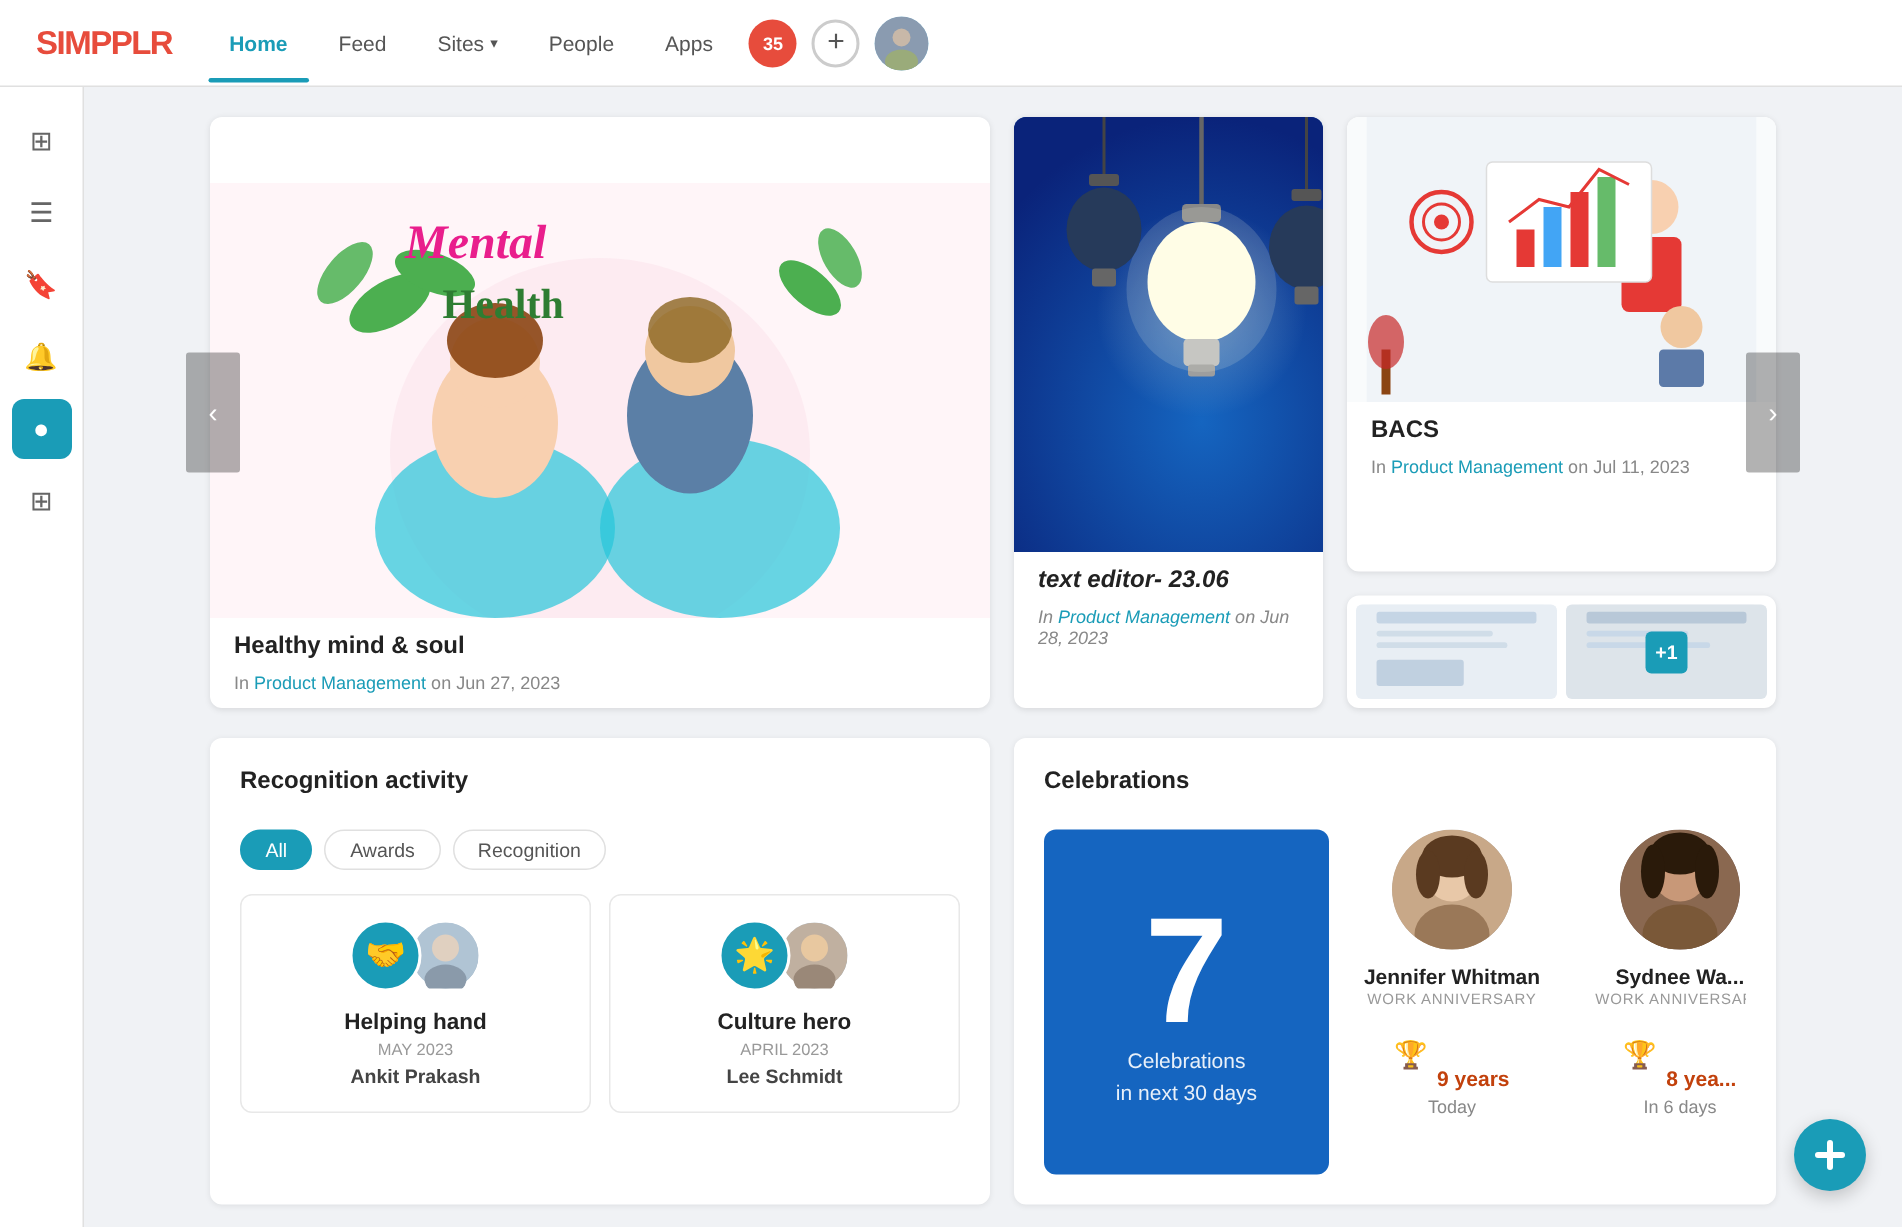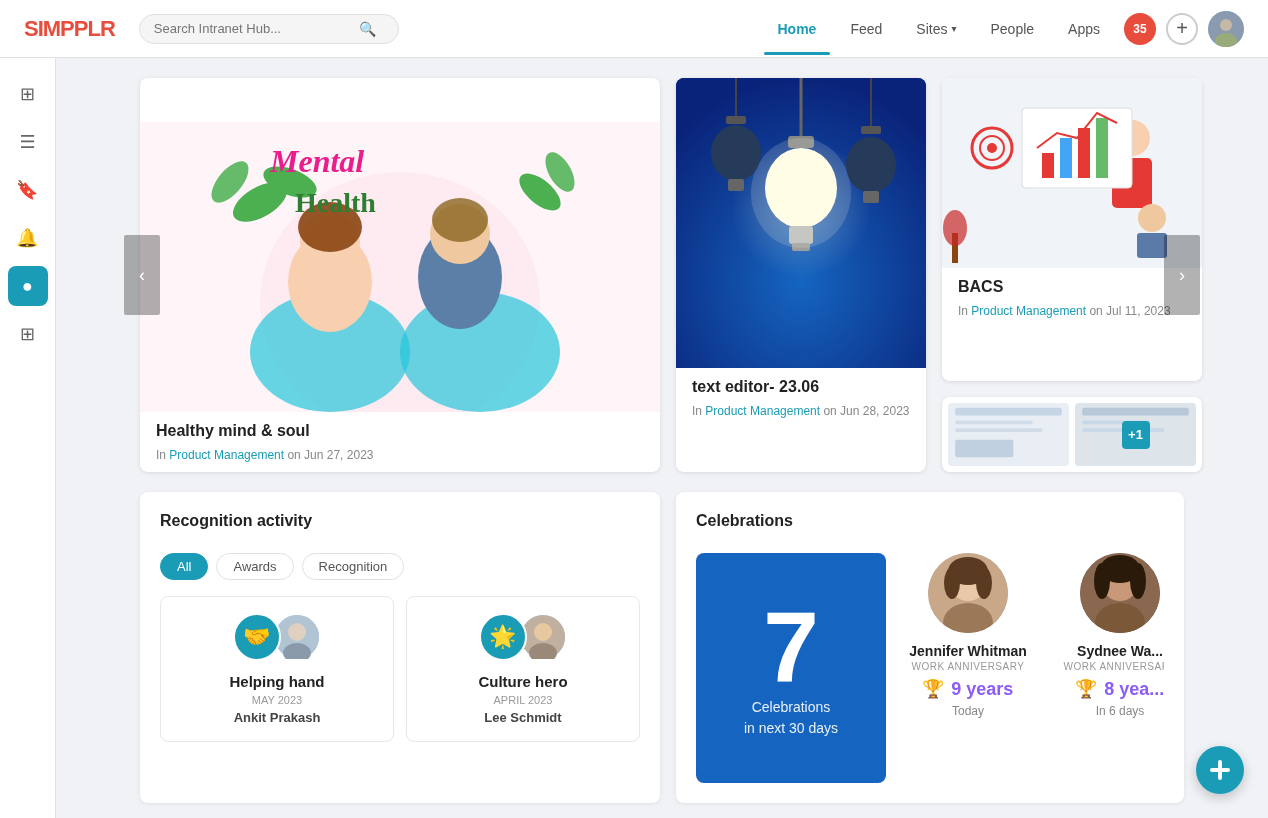--- a/index.html
+++ b/index.html
@@ -69,23 +69,24 @@
     }
     .carousel-nav.left { left: -16px; }
     .carousel-nav.right { right: -16px; }
 
     .card-large {
       width: 520px; flex-shrink: 0;
       background: #fff; border-radius: 8px; overflow: hidden;
       box-shadow: 0 1px 4px rgba(0,0,0,0.1);
     }
     .card-medium {
-      width: 250px; flex-shrink: 0;
+      width: 206px; flex-shrink: 0;
       background: #fff; border-radius: 8px; overflow: hidden;
       box-shadow: 0 1px 4px rgba(0,0,0,0.1);
+      font-style: italic;
     }
     .card-stack { display: flex; flex-direction: column; gap: 16px; flex: 1; }
     .card-stack-top {
       background: #fff; border-radius: 8px; overflow: hidden;
       box-shadow: 0 1px 4px rgba(0,0,0,0.1); flex: 1;
     }
     .card-stack-bottom {
       background: #fff; border-radius: 8px; overflow: hidden;
       box-shadow: 0 1px 4px rgba(0,0,0,0.1);
       display: flex; gap: 2px; padding: 4px;
@@ -180,21 +181,21 @@
       margin: 0 auto 10px; overflow: hidden;
       display: flex; align-items: center; justify-content: center;
       font-size: 32px;
     }
     .celeb-avatar-jennifer { background: linear-gradient(135deg, #c8b8a8, #a89888); }
     .celeb-avatar-sydnee { background: linear-gradient(135deg, #8a7060, #6a5048); }
     .celeb-name { font-size: 14px; font-weight: 600; color: #222; margin-bottom: 2px; }
     .celeb-label { font-size: 10px; color: #999; text-transform: uppercase; letter-spacing: 0.5px; margin-bottom: 6px; }
     .celeb-years-row { display: flex; align-items: center; justify-content: center; gap: 6px; margin-bottom: 4px; }
     .trophy-icon { color: #c8a000; font-size: 18px; }
-    .celeb-years { font-size: 18px; font-weight: 600; color: #8b5cf6; }
+    .celeb-years { font-size: 14px; font-weight: 600; color: #c2410c; margin-top: 33px; }
     .celeb-date { font-size: 12px; color: #888; }
 
     
     .left-sidebar {
       position: fixed; left: 0; top: 58px; width: 56px;
       background: #fff; height: calc(100vh - 58px);
       border-right: 1px solid #e0e0e0; display: flex; flex-direction: column;
       align-items: center; padding: 16px 0; gap: 8px; z-index: 50;
     }
     .sidebar-icon {
@@ -223,24 +224,20 @@
   <div class="sidebar-icon">☰</div>
   <div class="sidebar-icon">🔖</div>
   <div class="sidebar-icon">🔔</div>
   <div class="sidebar-icon blue-active">●</div>
   <div class="sidebar-icon">⊞</div>
 </div>
 
 <nav class="navbar" style="">
   <div class="logo">
     <span>SIMPPLR</span>
-  </div>
-  <div class="search-bar">
-    <input type="text" placeholder="Search Intranet Hub..." style="">
-    <span class="search-icon">🔍</span>
   </div>
   <div class="nav-links">
     <a class="nav-link active">Home</a>
     <a class="nav-link">Feed</a>
     <a class="nav-link">Sites <span class="chevron">▾</span></a>
     <a class="nav-link">People</a>
     <a class="nav-link">Apps</a>
   </div>
   <div class="nav-actions">
     <div class="notif-badge">35</div>

